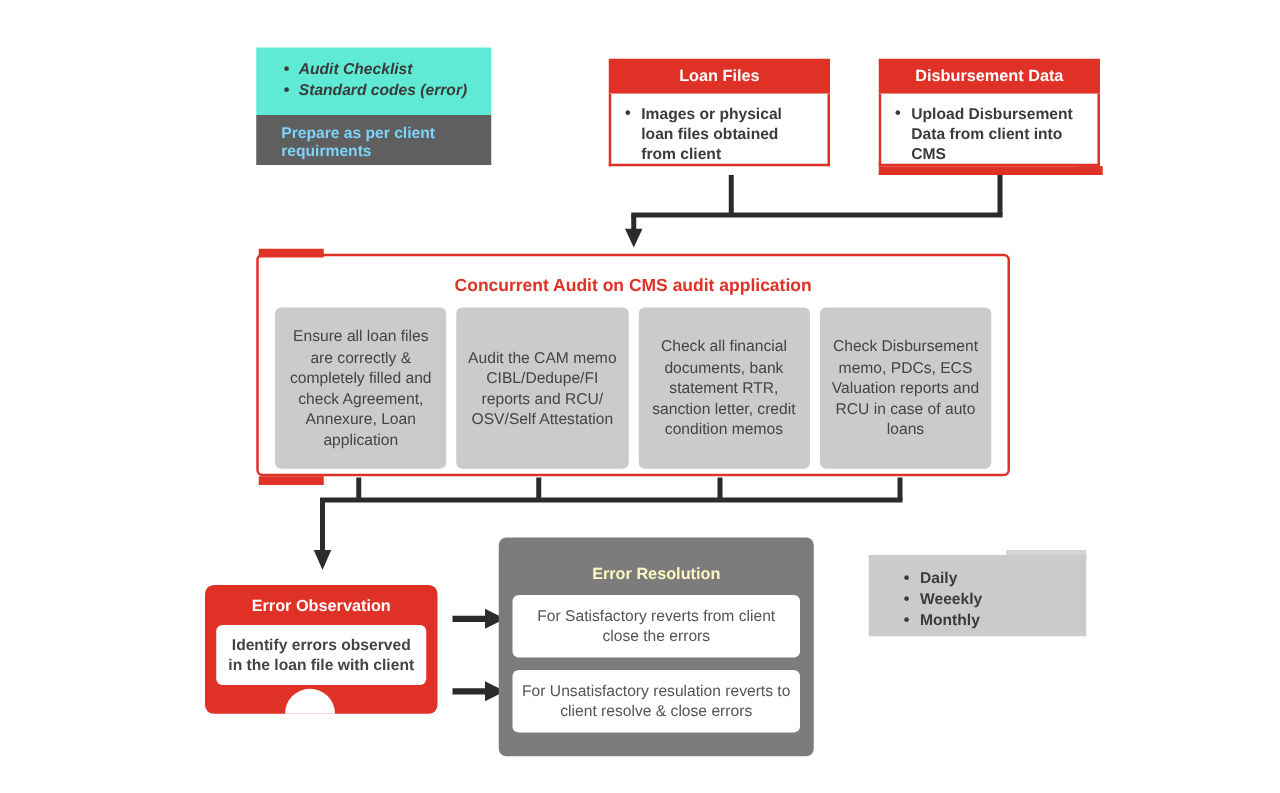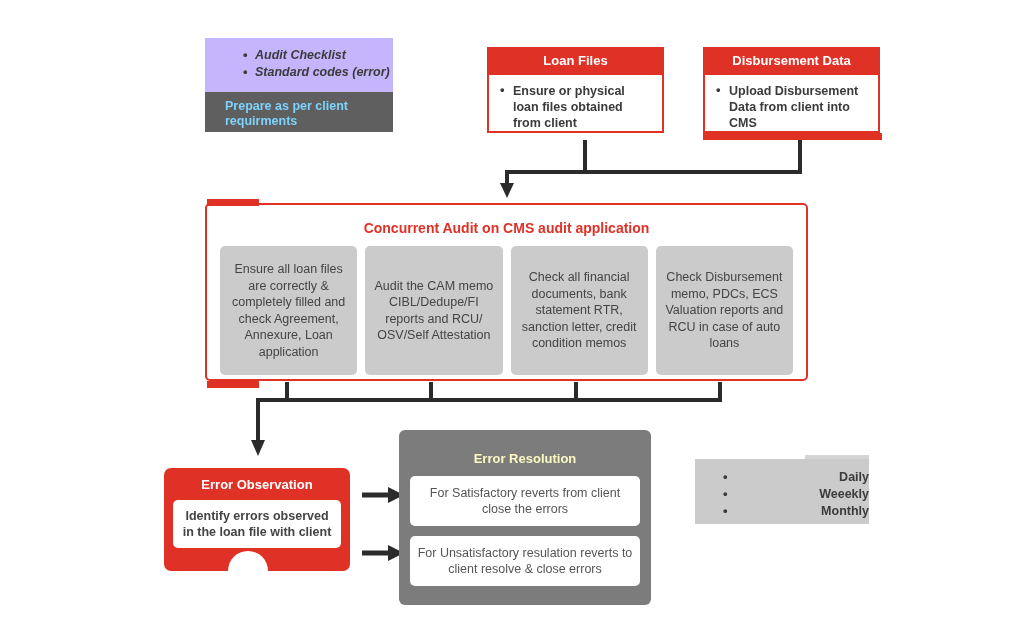--- a/index.html
+++ b/index.html
@@ -10,22 +10,21 @@
     overflow: hidden;
   }
   #stage { position: relative; width: 1024px; height: 634px; }
 
   .abs { position: absolute; }
 
   
   #prepare-card { left: 205px; top: 38px; width: 188px; height: 94px; }
   #prepare-top {
     position: absolute; left: 0; top: 0; width: 188px; height: 54px;
-    background: #c4b5fd;
-    padding-left: 16px;
+    background: #5eead4;
   }
   #prepare-list {
     margin: 9px 0 0 22px; list-style: none;
   }
   #prepare-list li {
     font-size: 12.5px; font-weight: bold; font-style: italic;
     color: #3b3b3b; line-height: 17px; position: relative; padding-left: 12px;
   }
   #prepare-list li::before {
     content: "•"; position: absolute; left: 0; top: -1px;
@@ -129,21 +128,21 @@
     text-align: center; color: #fef9c3; font-size: 13px; font-weight: bold;
     padding-top: 21px;
   }
   .res-item {
     margin: 10px 11px 0 11px; background: #ffffff; border-radius: 5px;
     padding: 9px 7px; text-align: center;
     font-size: 12.5px; color: #555555; line-height: 16px;
   }
 
   
-  #mis-card { left: 695px; top: 455px; width: 174px; height: 110px; text-align: right; }
+  #mis-card { left: 695px; top: 440px; width: 174px; height: 110px; }
   #mis-notch {
     position: absolute; left: 110px; top: 0px; width: 64px; height: 8px;
     background: #d4d4d4;
   }
   #mis-top {
     position: absolute; left: 0; top: 4px; width: 174px; height: 65px;
     background: #cbcbcb;
   }
   #mis-list { margin: 10px 0 0 28px; list-style: none; }
   #mis-list li {
@@ -172,21 +171,21 @@
         <li>Standard codes (error)</li>
       </ul>
     </div>
     <div id="prepare-bottom">Prepare as per client requirments</div>
   </div>
 
   <div class="topcard" id="loan-files">
     <div class="topcard-head">Loan Files</div>
     <div class="topcard-body">
       <ul>
-        <li>Ensure or physical loan files obtained from client</li>
+        <li>Images or physical loan files obtained from client</li>
       </ul>
     </div>
   </div>
 
   <div class="topcard" id="disb-data">
     <div class="topcard-head">Disbursement Data</div>
     <div class="topcard-body">
       <ul>
         <li>Upload Disbursement Data from client into CMS</li>
       </ul>

